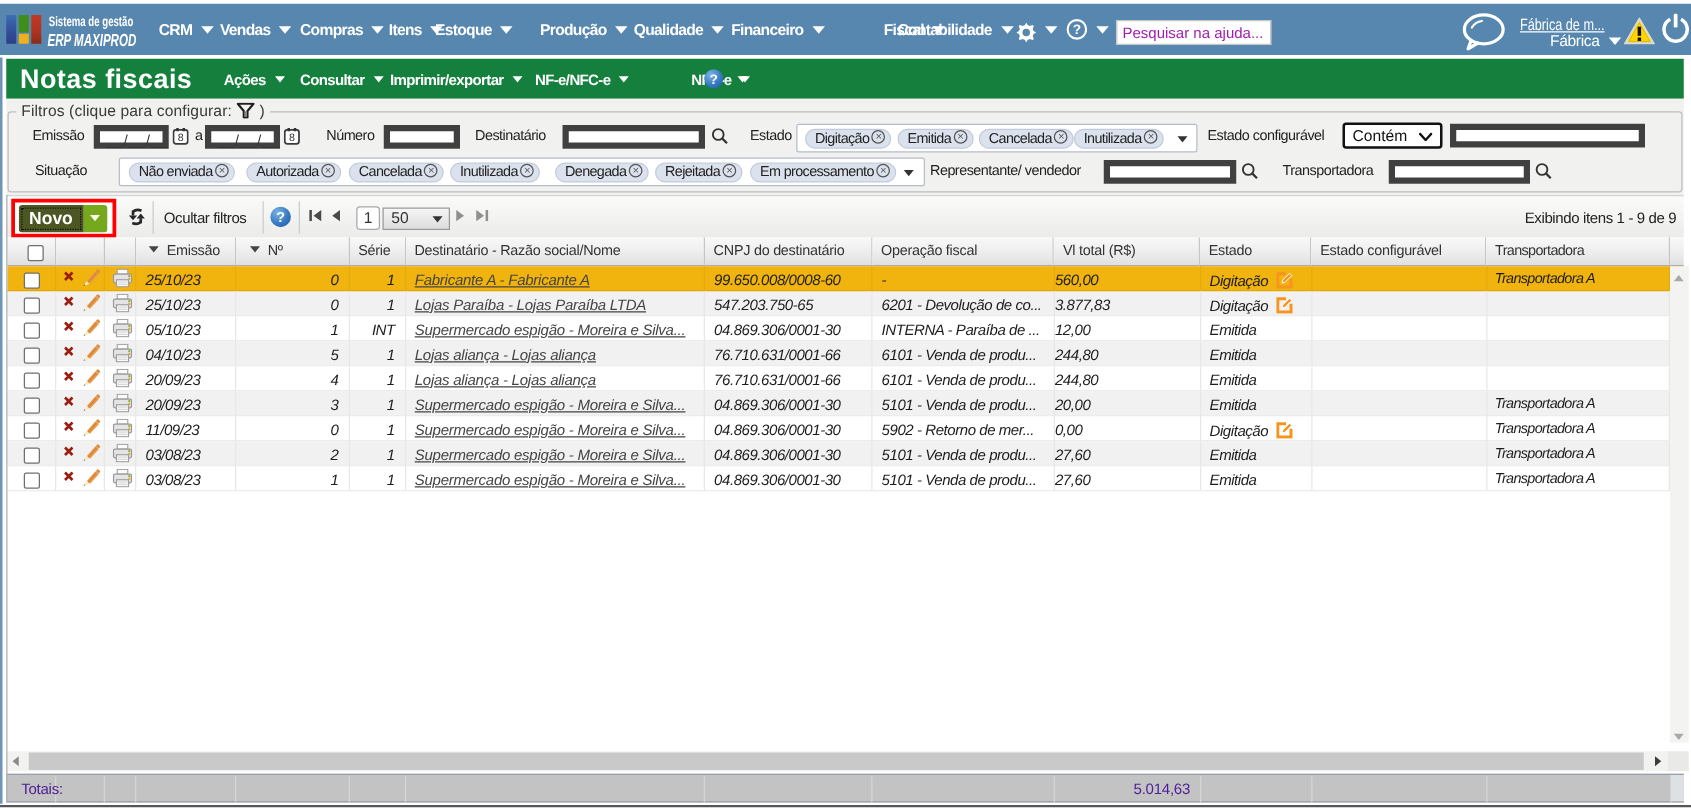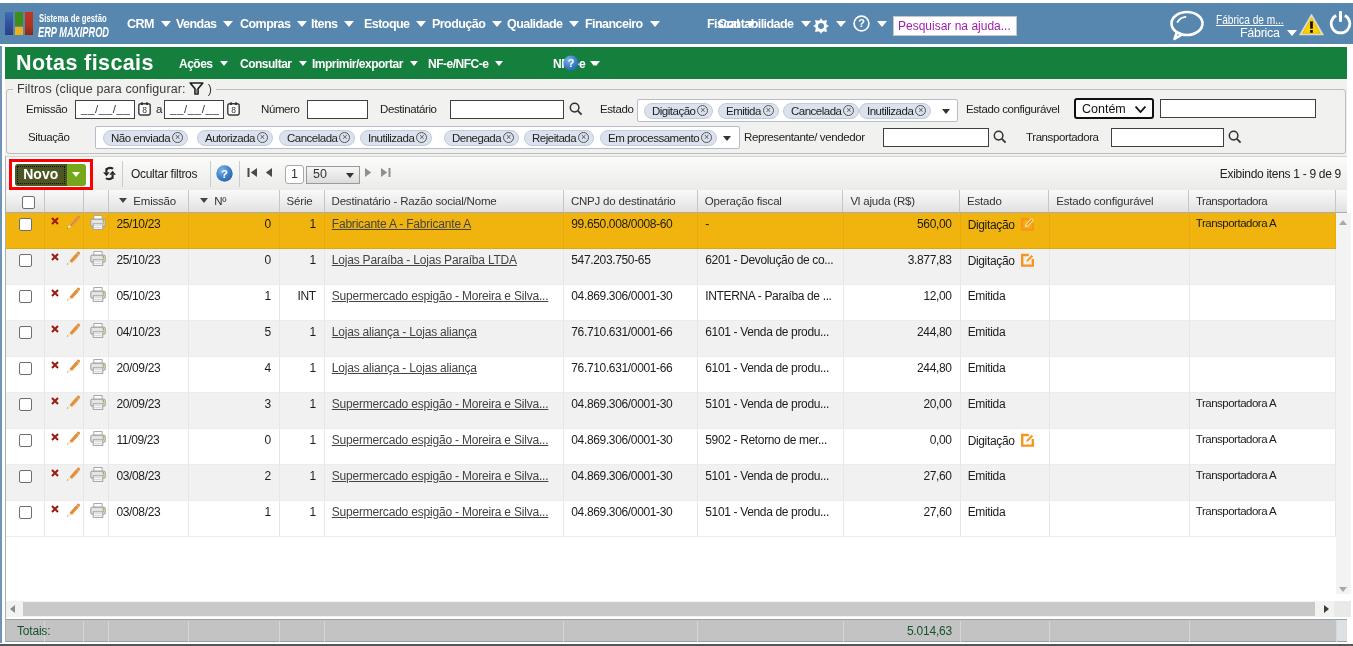--- a/index.html
+++ b/index.html
@@ -31,21 +31,21 @@
 #titlebar { left:5px; top:47px; width:1342px; height:32px; background:#15803d; }
 #ttl { position:absolute; left:11px; top:4px; color:#fff; font-size:21.5px; font-weight:bold; letter-spacing:0.4px; }
 .mmenu { position:absolute; top:10px; color:#fff; font-size:12px; font-weight:bold; letter-spacing:-0.5px; white-space:nowrap; }
 .car2 { display:inline-block; width:0; height:0; border-left:4.5px solid transparent; border-right:4.5px solid transparent; border-top:5.5px solid #fff; margin-left:7px; vertical-align:middle; margin-top:-2px; }
 
 
 #filter { left:5px; top:79px; width:1342px; height:77px; background:#f1f1f0; }
 #fieldset { position:absolute; left:1px; top:10px; width:1340px; height:65px; border:1px solid #bdbdbd; border-radius:3px; }
 #legend { position:absolute; left:6px; top:-7px; background:#f1f1f0; padding:0 4px; font-size:12.5px; letter-spacing:0.1px; color:#3a3a3a; }
 .flabel { position:absolute; font-size:11.5px; color:#222; letter-spacing:-0.4px; white-space:nowrap; }
-.finput { position:absolute; background:#fff; border:1px solid #404040; height:19px; }
+.finput { position:absolute; background:#fff; border:5px solid #404040; height:19px; }
 .msel { position:absolute; background:#fff; border:1px solid #b6bdc9; border-radius:2px; height:23px; }
 .chip { position:absolute; top:3px; height:16px; background:#dbe2ee; border:1px solid #c3cbdb; border-radius:8px; font-size:11.5px; color:#222; letter-spacing:-0.5px; line-height:14px; padding:0 4px 0 7px; white-space:nowrap; }
 .chipx { display:inline-block; width:11px; height:11px; border:1px solid #555; border-radius:50%; color:#555; font-size:9px; line-height:9.5px; text-align:center; vertical-align:middle; margin-left:2px; margin-top:-2px; letter-spacing:0; }
 .dcar { position:absolute; width:0; height:0; border-left:4.5px solid transparent; border-right:4.5px solid transparent; border-top:5px solid #333; }
 .mask { font-size:11.5px; color:#333; letter-spacing:0.6px; line-height:16px; padding-left:5px; }
 
 
 #toolbar { left:5px; top:156px; width:1342px; height:34px; background:linear-gradient(#fbfbfa,#ebebea); border-top:1px solid #d4d4d4; }
 #redbox { position:absolute; left:4px; top:2px; width:84px; height:31px; border:3px solid #f00; background:#fff; }
 #novo { position:absolute; left:10px; top:7px; width:71px; height:21.5px; border-radius:3px; overflow:hidden; }
@@ -58,39 +58,39 @@
 .pgico { position:absolute; top:10px; }
 #pg1 { position:absolute; left:280px; top:8px; width:19px; height:19px; background:#fff; border:1px solid #a8a8a8; border-radius:3px; font-size:12.5px; color:#333; text-align:center; line-height:17px; }
 #pg50 { position:absolute; left:301px; top:9px; width:54px; height:17.5px; background:linear-gradient(#f6f6f6,#dcdcdc); border:1px solid #999; font-size:12.5px; color:#333; padding-left:6px; line-height:15px; }
 #pg50 .dcar { right:5px; top:6px; }
 
 
 #ghead { left:6px; top:190px; width:1341px; height:23px; display:flex; }
 #ghead .hc { background:linear-gradient(#f9f9f9 0%, #ededed 55%, #e0e0e0 100%); border-right:1px solid #c6c6c6; border-bottom:1px solid #ababab; font-size:11.5px; color:#333; letter-spacing:-0.2px; padding:5px 0 0 7px; white-space:nowrap; overflow:hidden; }
 .sortcar { display:inline-block; width:0; height:0; border-left:4.5px solid transparent; border-right:4.5px solid transparent; border-top:5.5px solid #444; margin-right:6px; vertical-align:middle; margin-top:-2px; }
 #grows { left:6px; top:213px; width:1341px; }
-.grow { display:flex; height:36px; background:#fff; }
+.grow { display:flex; height:20px; background:#fff;font-style:italic; }
 .grow.alt { background:#f1f1f1; }
 .grow.hl { background:#f1b40e; }
 .grow > div { border-right:1px solid #e7e7e7; border-bottom:1px solid #ececec; font-size:12px; letter-spacing:-0.35px; color:#1c1c1c; padding-top:3.5px; white-space:nowrap; overflow:hidden; }
 .grow.hl > div { border-right-color:#e5ab0d; border-bottom-color:#e0a70c; }
 .c0{width:39.3px;} .c1{width:38.8px;} .c2{width:25.3px;} .c3{width:79.9px;padding-left:7px;}
 .c4{width:90.5px;text-align:right;padding-right:8px;} .c5{width:45px;text-align:right;padding-right:8px;}
 .c6{width:239.5px;padding-left:7px;} .c7{width:134px;padding-left:7px;} .c8{width:145.7px;padding-left:7px;}
-.c9{width:116.7px;text-align:right;padding-right:8px;} .c10{width:89.3px;padding-left:7px;}
+.c9{width:116.7px;padding-right:8px;} .c10{width:89.3px;padding-left:7px;}
 .c11{width:139.9px;} .c12{width:146.6px;padding-left:6px;font-size:11.5px !important;letter-spacing:-0.5px !important;} .c13{width:11.5px; border-right:none !important;}
 .grow a { color:#444; text-decoration:underline; letter-spacing:-0.2px; }
 .cb { width:13px; height:13px; background:#fff; border:1px solid #6f6f6f; border-radius:2px; margin:1px auto 0; }
 #ghead .cb { margin-top:1px; }
 
 
 #vscroll { left:1336px; top:213px; width:15px; height:381px; background:#f3f3f2; }
 #hscroll { left:5px; top:601px; width:1329px; height:16px; background:#f2f2f1; }
 #hthumb { position:absolute; left:18px; top:1px; width:1292px; height:14px; background:#c9c9c9; }
-#totais { left:5px; top:619px; width:1342px; height:23px; background:#c3c3c3; border-top:1px solid #93a1ad; border-bottom:1px solid #93a1ad; font-size:12px; letter-spacing:-0.2px; color:#14532d; }
+#totais { left:5px; top:619px; width:1342px; height:23px; background:#c3c3c3; border-top:1px solid #93a1ad; border-bottom:1px solid #93a1ad; font-size:12px; letter-spacing:-0.2px; color:#4c1d95; }
 #totais .tdv { position:absolute; top:1px; width:1px; height:21px; background:#d6d6d6; }
 #botline { left:0; top:644px; width:1353px; height:2px; background:#565656; }
 #leftstrip { left:0; top:46px; width:2px; height:597px; background:#6e94b8; }
 .rx { margin:4px 3px 0 6px; }
 .rp { margin:1px 0 0 3px; vertical-align:top; }
 .rr { margin:2px 0 0 6px; }
 .c1, .c2 { padding-top:0 !important; }
 .ew { display:inline-block; vertical-align:-2px; margin-left:3px; }
 .c10 { padding-top:3.5px; }
 .sarr { position:absolute; left:3px; width:0; height:0; border-left:4px solid transparent; border-right:4px solid transparent; }
@@ -109,21 +109,21 @@
         <div id="lg2a"></div>
         <div id="lg2b"></div>
         <div id="lg3"></div>
       </div>
     <div id="brand1">Sistema de gestão</div>
     <div id="brand2">ERP MAXIPROD</div>
     <div class="tmenu" style="left:127px;">CRM<span class="car"></span></div>
     <div class="tmenu" style="left:176px;">Vendas<span class="car"></span></div>
     <div class="tmenu" style="left:240px;">Compras<span class="car"></span></div>
     <div class="tmenu" style="left:311px;">Itens<span class="car"></span></div>
-    <div class="tmenu" style="left:364px;">Estoque<span class="car"></span></div>
+    <div class="tmenu" style="left:348px;">Estoque<span class="car"></span></div>
     <div class="tmenu" style="left:432px;">Produção<span class="car"></span></div>
     <div class="tmenu" style="left:507px;">Qualidade<span class="car"></span></div>
     <div class="tmenu" style="left:585px;">Financeiro<span class="car"></span></div>
     <div class="tmenu" style="left:665px;margin-left:42px;">Fiscal<span class="car"></span></div>
     <div class="tmenu" style="left:718px;">Contabilidade<span class="car"></span></div>
     <svg class="t-ico" style="left:813px; top:15px;" width="16" height="16" viewBox="0 0 16 16">
         <path fill="#fff" d="M8 0l1.2 2.2a6 6 0 0 1 1.6.66L13.2 2 14 2.8l-.86 2.4a6 6 0 0 1 .66 1.6L16 8l-2.2 1.2a6 6 0 0 1-.66 1.6l.86 2.4-.8.8-2.4-.86a6 6 0 0 1-1.6.66L8 16l-1.2-2.2a6 6 0 0 1-1.6-.66L2.8 14l-.8-.8.86-2.4a6 6 0 0 1-.66-1.6L0 8l2.2-1.2a6 6 0 0 1 .66-1.6L2 2.8l.8-.8 2.4.86a6 6 0 0 1 1.6-.66z"></path>
         <circle cx="8" cy="8" r="3" fill="#5786af"></circle>
       </svg>
     <div class="tmenu" style="left:836px;"><span class="car" style="margin-left:0;"></span></div>
@@ -299,21 +299,21 @@
         <div class="cb"></div>
       </div>
     <div class="hc c1"></div>
     <div class="hc c2"></div>
     <div class="hc c3" style="padding-left:10px;"><span class="sortcar"></span>Emissão</div>
     <div class="hc c4" style="text-align:left; padding-left:11px; padding-right:0;"><span class="sortcar"></span>Nº</div>
     <div class="hc c5" style="text-align:left; padding-left:7px; padding-right:0;">Série</div>
     <div class="hc c6">Destinatário - Razão social/Nome</div>
     <div class="hc c7">CNPJ do destinatário</div>
     <div class="hc c8">Operação fiscal</div>
-    <div class="hc c9" style="text-align:left; padding-left:7px;">Vl ajuda (R$)</div>
+    <div class="hc c9" style="text-align:left; padding-left:7px;">Vl total (R$)</div>
     <div class="hc c10">Estado</div>
     <div class="hc c11" style="padding-left:7px;">Estado configurável</div>
     <div class="hc c12" style="padding-left:7px;">Transportadora</div>
     <div class="hc c13"></div>
   </div>
   <div class="abs" id="grows">
   <div class="grow hl">
     <div class="c0">
           <div class="cb"></div>
         </div>

